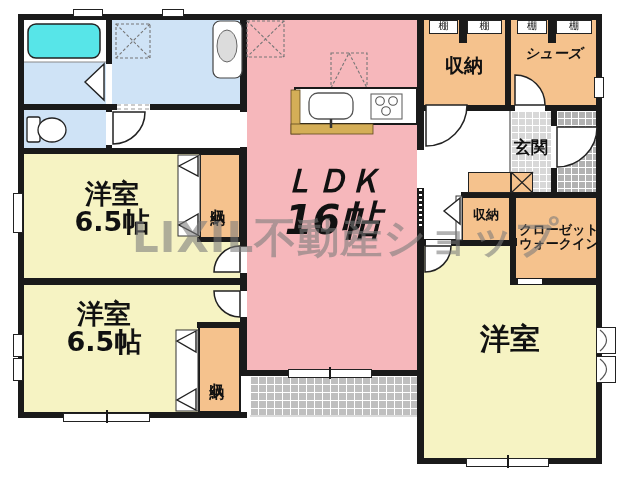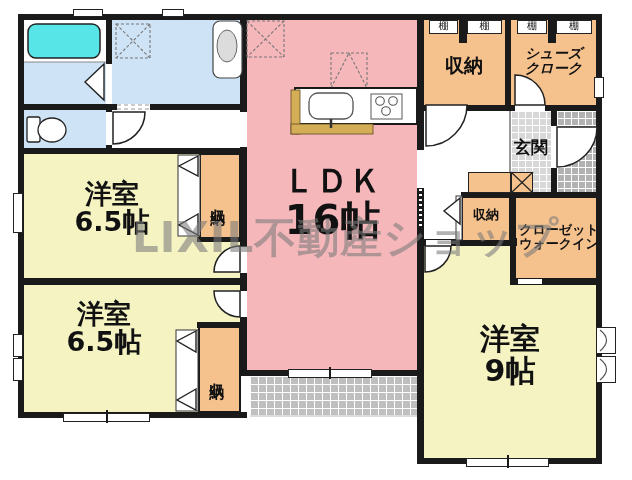--- a/index.html
+++ b/index.html
@@ -190,34 +190,32 @@
   </svg>
 
   <div class="lbl" style="left:24px;top:180px;width:176px;font-size:27px;">
     <div>洋室</div>
     <div>6.5帖</div>
   </div>
   <div class="lbl" style="left:24px;top:300px;width:160px;font-size:27px;">
     <div>洋室</div>
     <div>6.5帖</div>
   </div>
-  <div class="lbl" style="left:247px;top:164px;width:171px;font-size:33px;">
+  <div class="lbl" style="left:247px;top:164px;width:171px;font-size:33px;font-style:italic;">
     <div>ＬＤＫ</div>
     <div style="font-size:40px;">16帖</div>
   </div>
   <div class="lbl" style="left:424px;top:323px;width:172px;font-size:30px;">
     <div>洋室</div>
-    <div>9帖</div>
   </div>
   <div class="lbl vtext" style="left:209px;top:172px;height:54px;font-size:15px;">収納</div>
   <div class="lbl vtext" style="left:208px;top:346px;height:54px;font-size:15px;">収納</div>
   <div class="lbl" style="left:423px;top:56px;width:82px;font-size:19px;">収納</div>
   <div class="lbl" style="left:511px;top:46px;width:85px;font-size:14px;font-style:italic;">
     <div>シューズ</div>
-    <div>クローク</div>
   </div>
   <div class="lbl" style="left:506px;top:139px;width:50px;font-size:17px;">玄関</div>
   <div class="lbl" style="left:461px;top:208px;width:50px;font-size:13px;">収納</div>
   <div class="lbl" style="left:516px;top:223px;width:86px;font-size:13px;">
     <div>クローゼット</div>
     <div>ウォークイン</div>
   </div>
   <div class="lbl" style="left:429px;top:21px;width:29px;font-size:10px;font-weight:normal;">棚</div>
   <div class="lbl" style="left:467px;top:21px;width:35px;font-size:10px;font-weight:normal;">棚</div>
   <div class="lbl" style="left:517px;top:21px;width:30px;font-size:10px;font-weight:normal;">棚</div>

